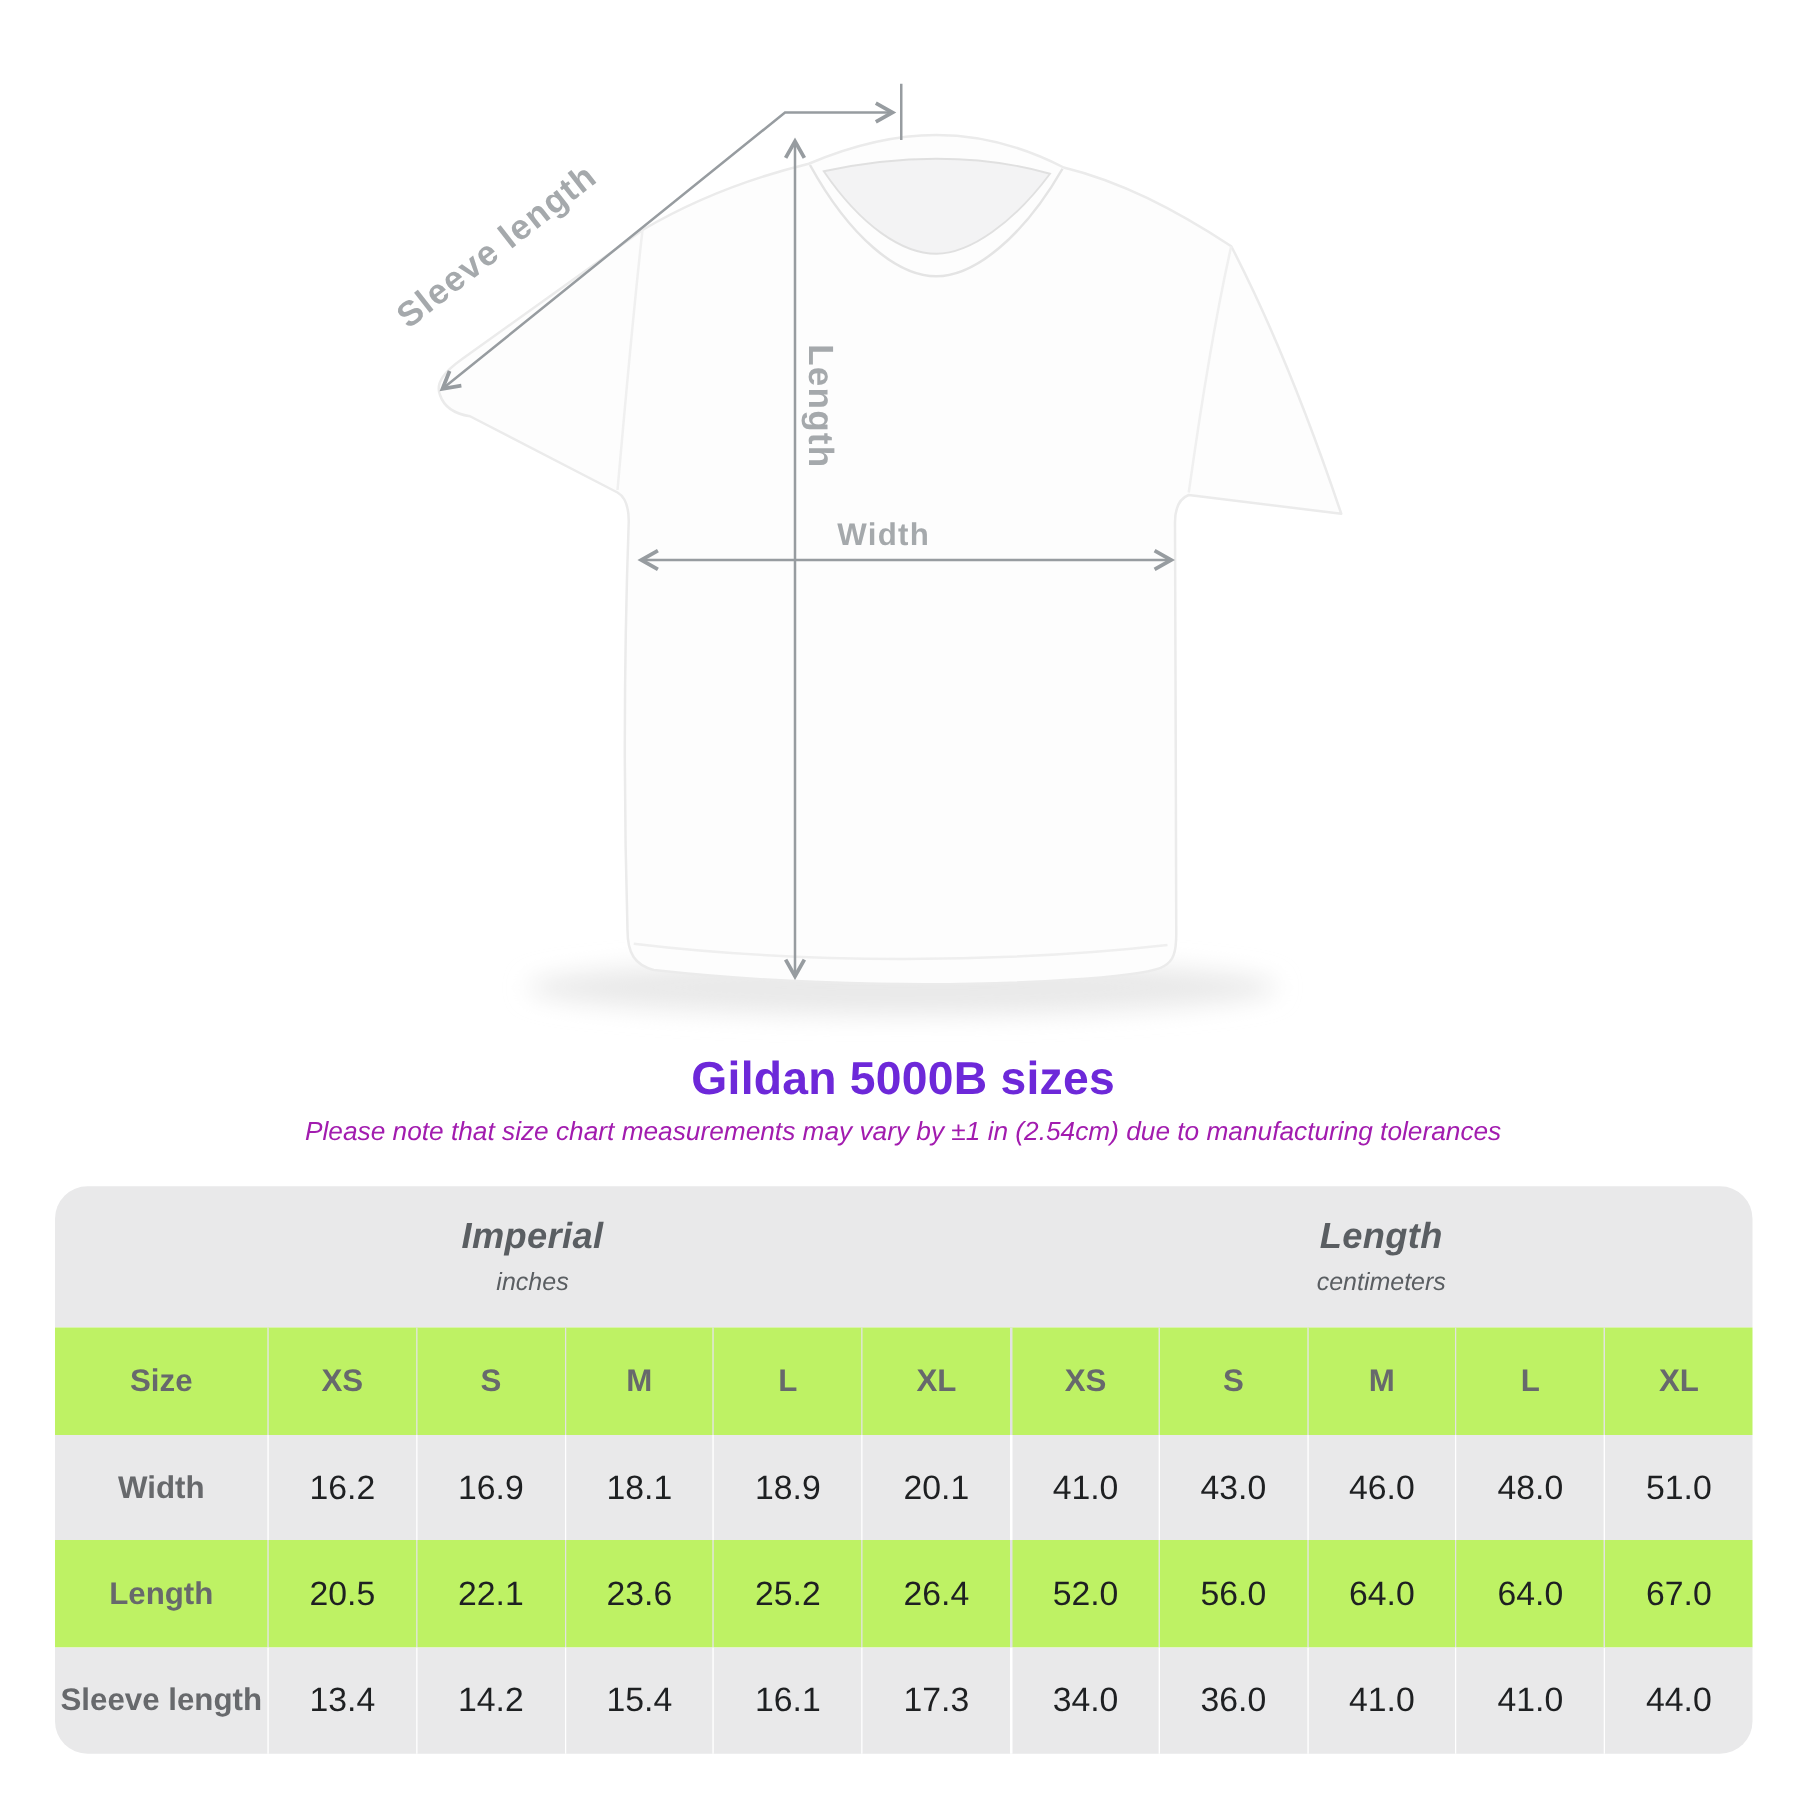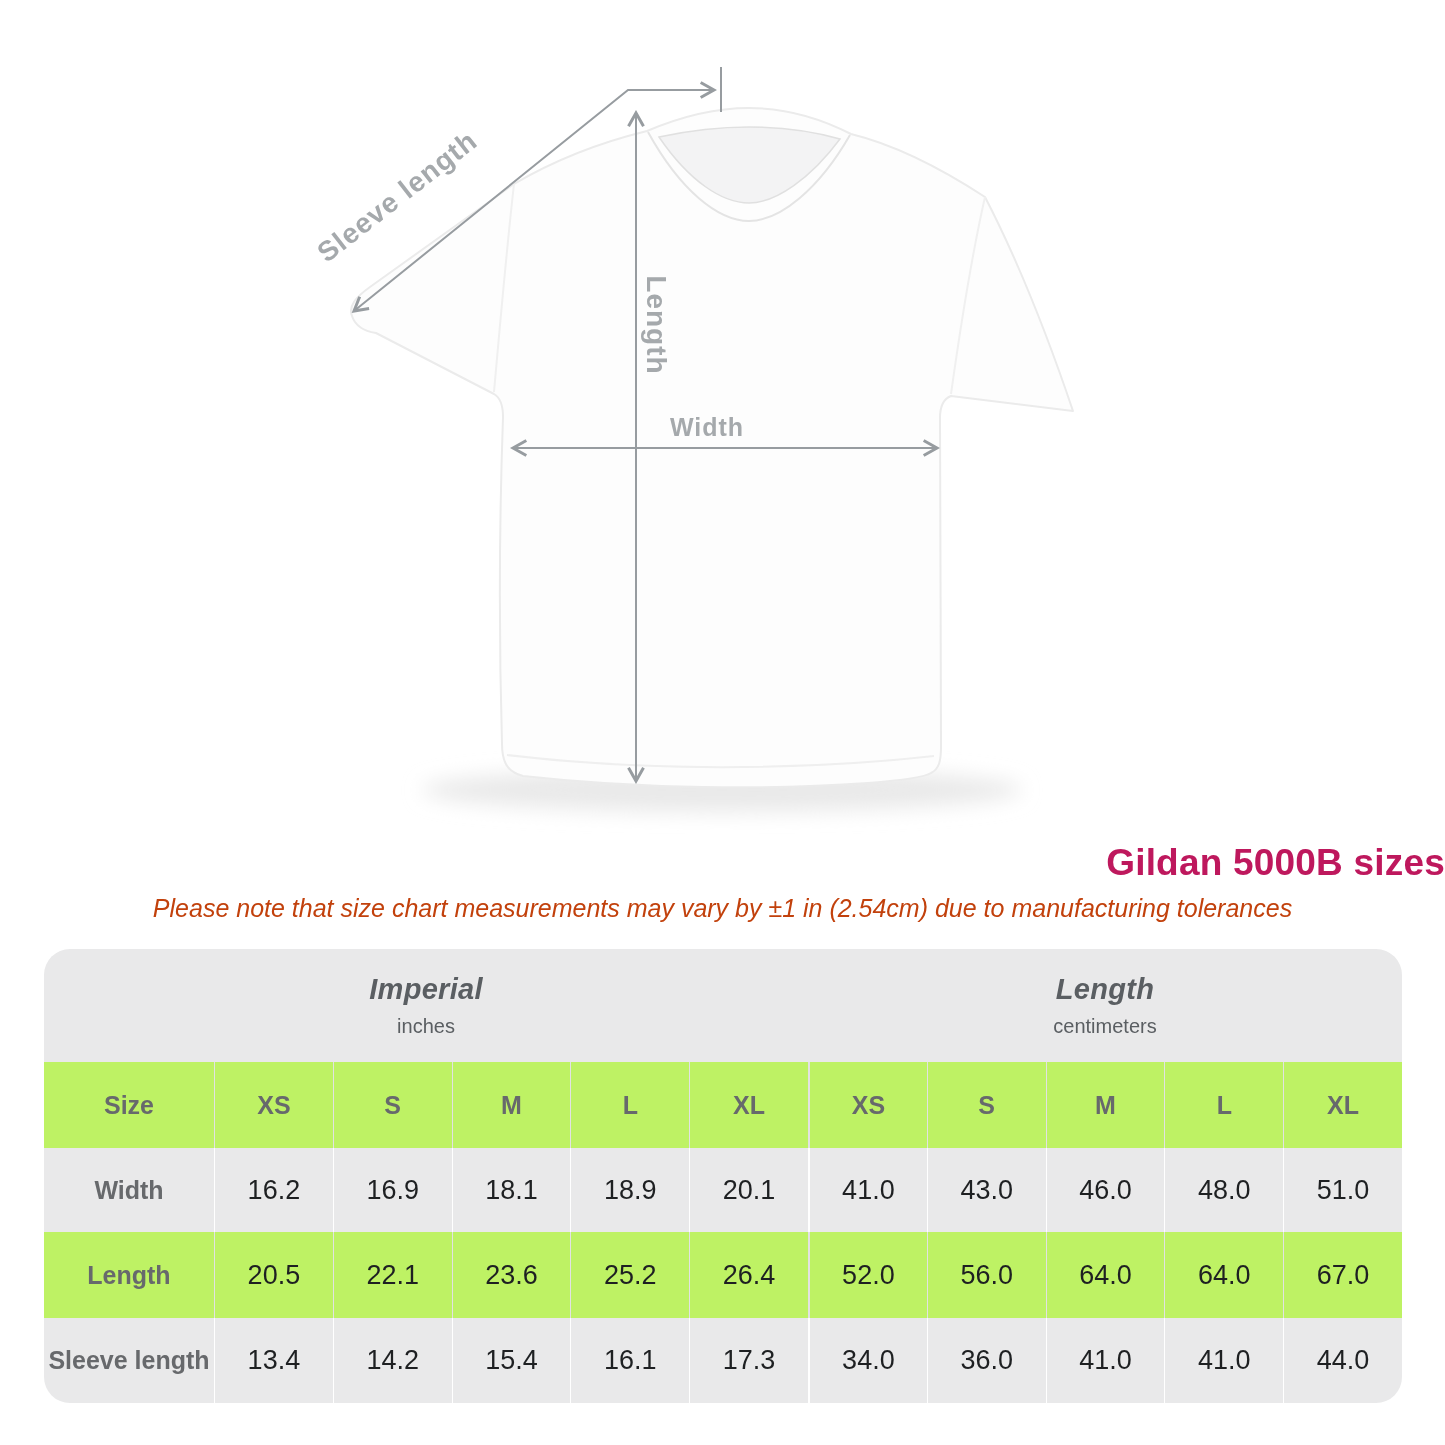--- a/index.html
+++ b/index.html
@@ -5,42 +5,42 @@
   html,body { margin:0; padding:0; }
   body {
     width:1445px; height:1445px; position:relative; overflow:hidden;
     background:#ffffff;
     font-family:"Liberation Sans", sans-serif;
   }
   .diagram { position:absolute; left:0; top:0; }
 
   .title {
     position:absolute; left:0; top:842px; width:100%;
-    text-align:right; font-size:37px; font-weight:700;
-    color:#be185d; letter-spacing:0.2px;
+    text-align:center; font-size:37px; font-weight:700;
+    color:#6d28d9; letter-spacing:0.2px;
   }
   .subtitle {
     position:absolute; left:0; top:894px; width:100%;
-    text-align:center; font-size:25px; font-style:italic; color:#c2410c;
+    text-align:center; font-size:21px; font-style:italic; color:#a21caf;
   }
 
   .size-table {
     position:absolute; left:44px; top:949px; width:1358px; height:580px;
     display:grid;
     grid-template-columns:170px repeat(10, 1fr);
     grid-template-rows:113px 86px 84px 86px 85px;
   }
   .uh {
     background:#e9e9ea; color:#5a5e62;
     display:flex; flex-direction:column; align-items:center; justify-content:center;
   }
   .uh-imp { grid-column:1 / 7; border-radius:26px 0 0 0; }
   .uh-met { grid-column:7 / 12; border-radius:0 26px 0 0; }
   .uh .big { font-size:29px; font-weight:700; font-style:italic; letter-spacing:0.3px; }
-  .uh .small { font-size:20px; margin-top:9px; }
+  .uh .small { font-size:20px; font-style:italic; margin-top:9px; }
 
   .c {
     display:flex; align-items:center; justify-content:center;
     font-size:27px; color:#1e2022; background:#bef264;
   }
   .c.h, .c.lab { font-weight:700; color:#67696c; font-size:25px; }
   .c.g { background:#e9e9ea; }
   .sl { border-left:1px solid #e2e2e2; }
   .sl2 { border-left:2px solid #e2e2e2; }
   .c.g.sl, .c.g.sl2 { border-left-color:#ffffff; }

